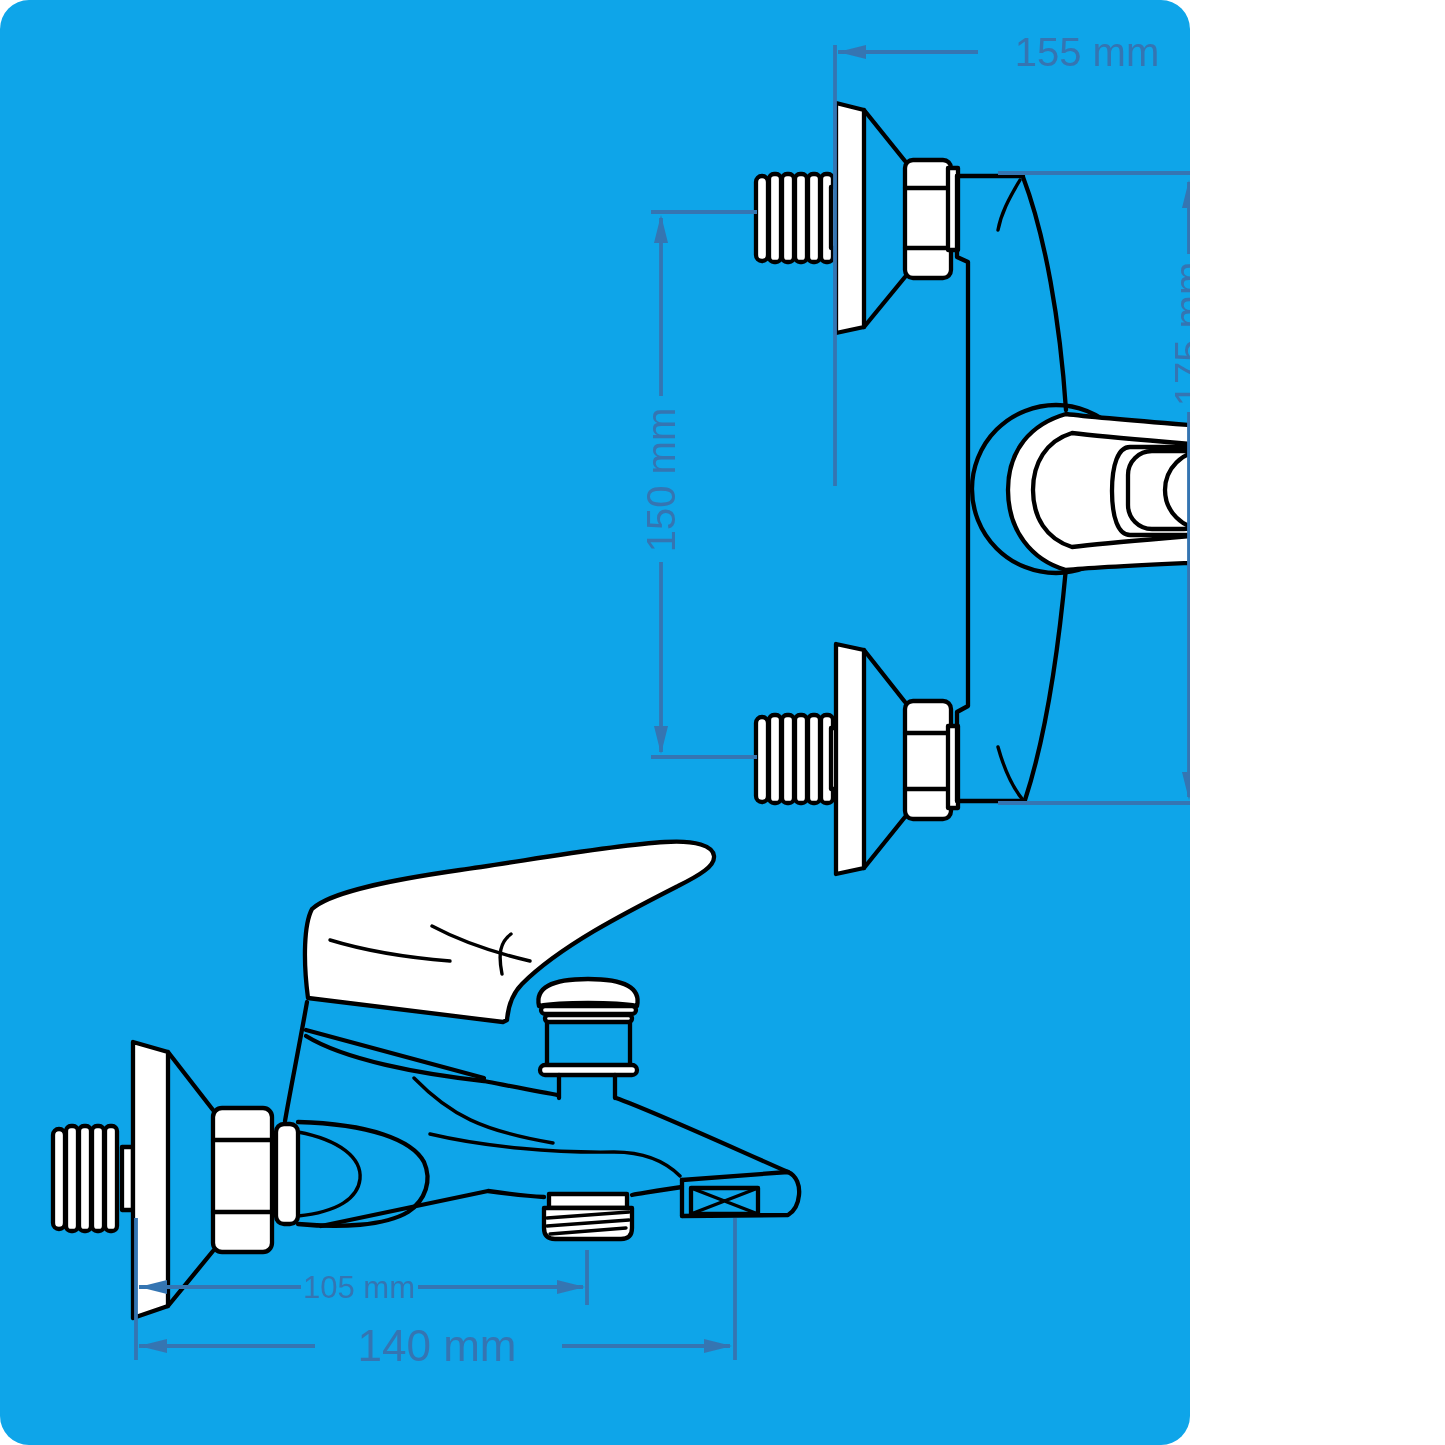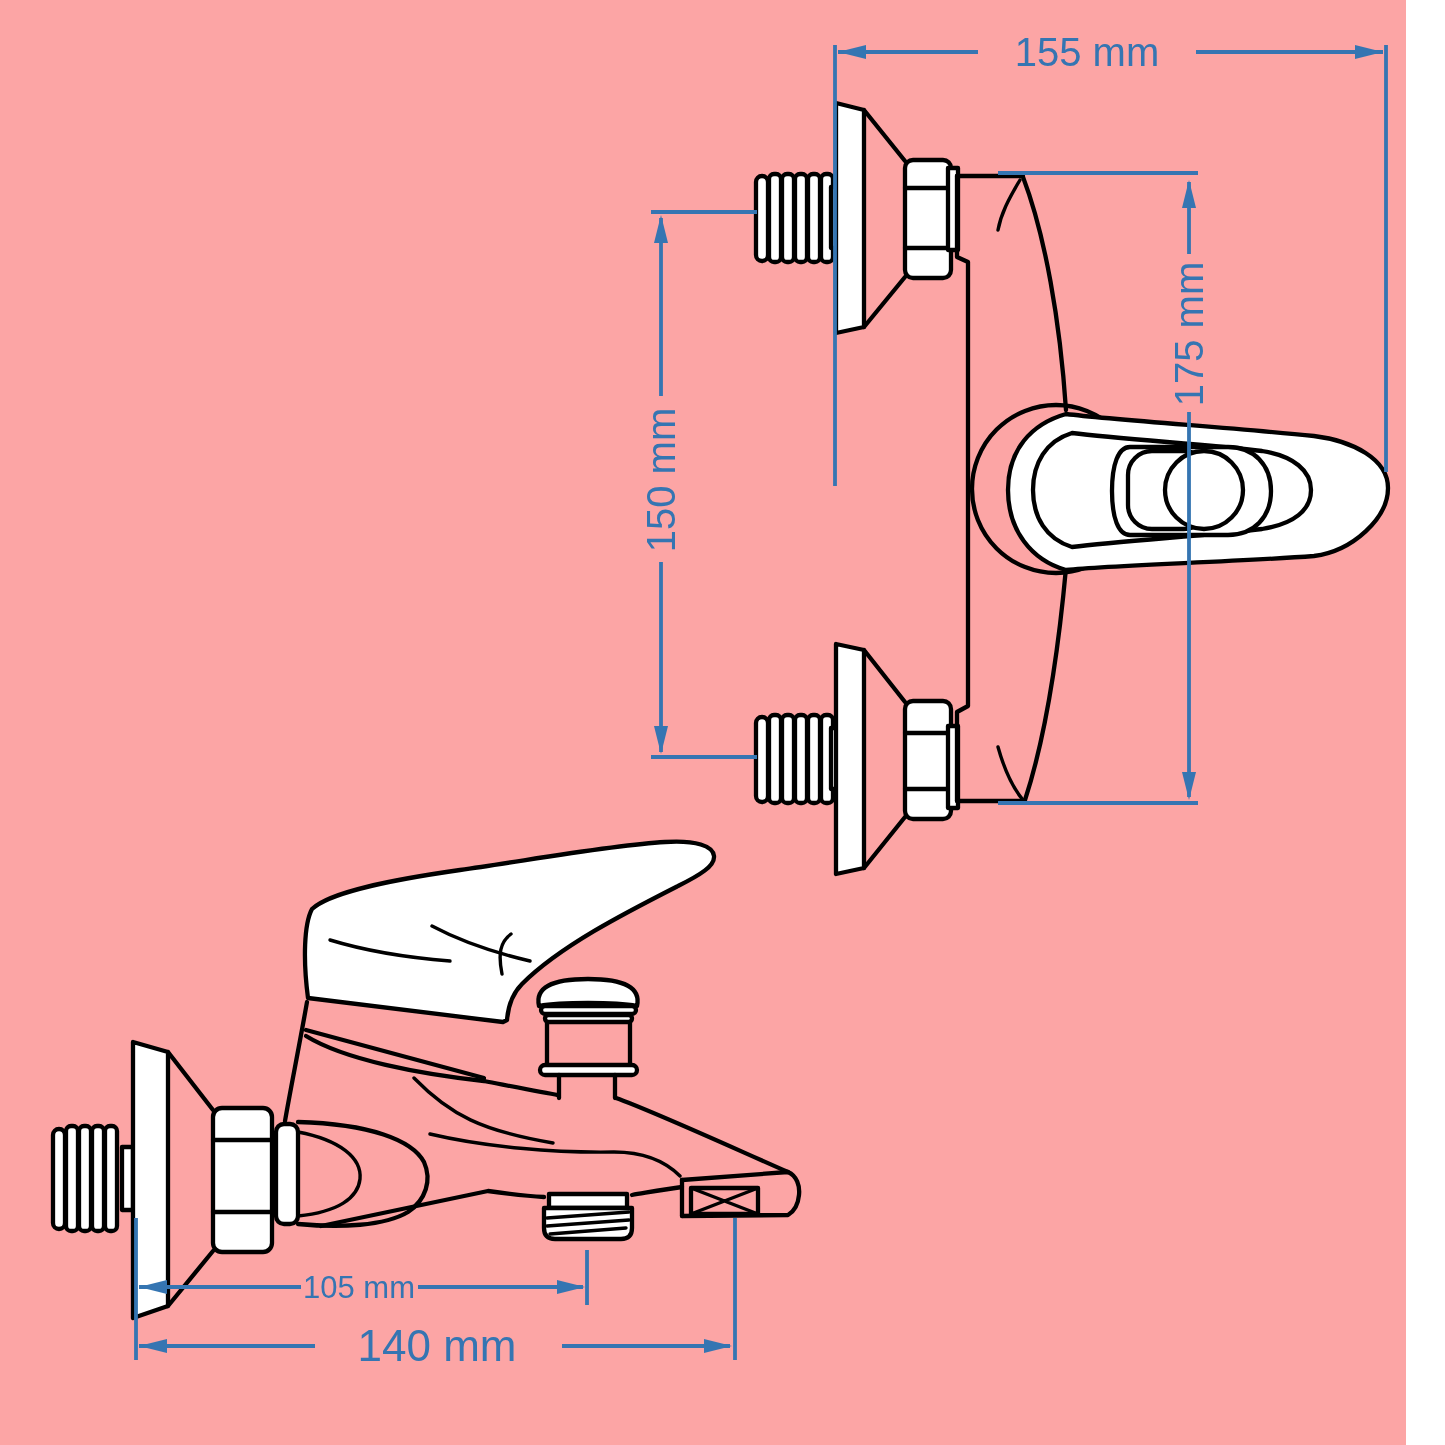--- a/index.html
+++ b/index.html
@@ -1,17 +1,17 @@
 <!DOCTYPE html>
 <html><head>
 <meta charset="utf-8">
 <style>
   html,body{margin:0;padding:0;background:#fff;}
-  .sheet{position:relative;width:1406px;height:1445px;background:#fca5a5;overflow:hidden;
-         font-family:"Liberation Sans", sans-serif;}
+  .sheet{position:relative;width:1190px;height:1445px;background:#0ea5e9;overflow:hidden;
+         font-family:"Liberation Sans", sans-serif;border-radius:29px;}
   svg{display:block;width:1445px;height:1445px;}
   .blk{fill:none;stroke:#000;stroke-width:4.3;stroke-linecap:round;stroke-linejoin:round;}
   .blkf{fill:#fff;stroke:#000;stroke-width:4.3;stroke-linejoin:round;}
   .blkt{fill:none;stroke:#000;stroke-width:3.4;stroke-linecap:round;}
   .dim{fill:none;stroke:#3575B2;stroke-width:3.8;stroke-linecap:butt;}
   .arr{fill:#3575B2;stroke:none;}
   .lbl{fill:#3575B2;}
   .lbl-40{font-size:40px;}
   .lbl-30{font-size:31px;}
   .lbl-46{font-size:44px;}

